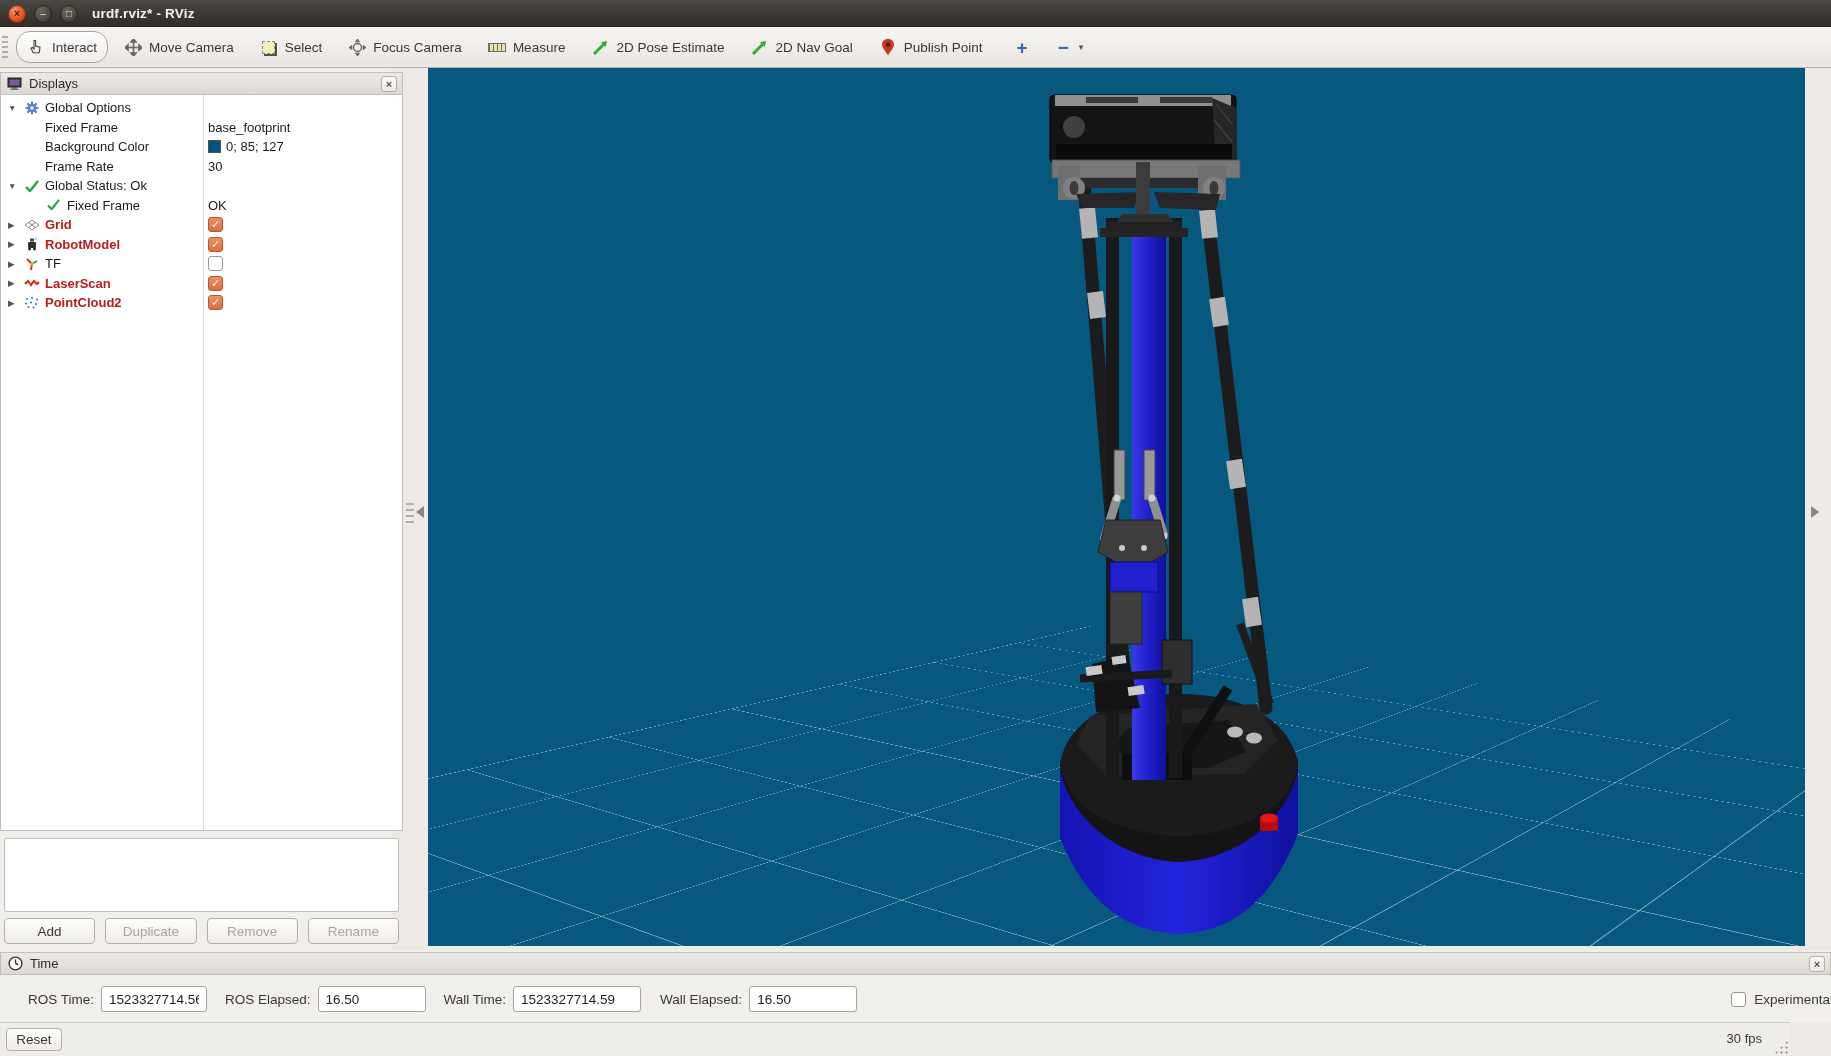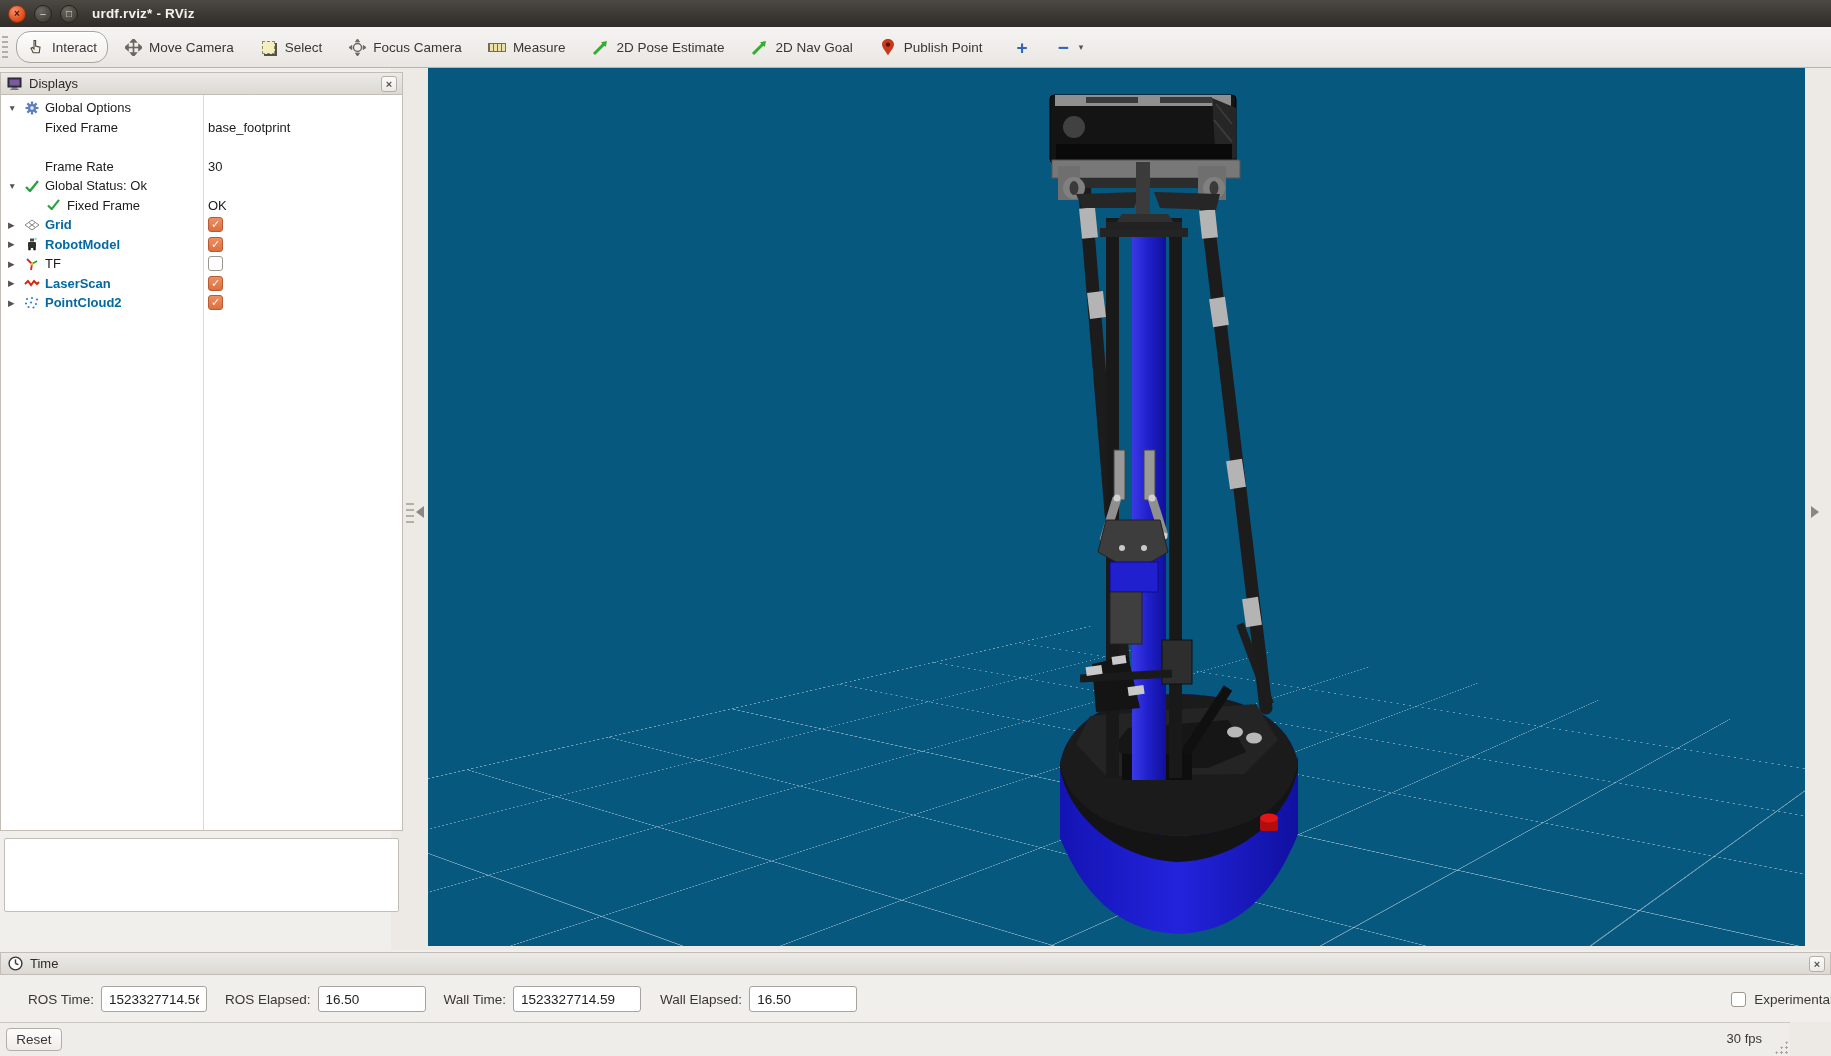--- a/index.html
+++ b/index.html
@@ -47,21 +47,21 @@
   .tree-divider { position:absolute; left:202px; top:0; width:1px; height:100%; background:#dedbd6; }
   .trow { position:absolute; left:0; width:403px; height:19.5px; display:flex; align-items:center;
     font-size:13px; color:#1d1b19; }
   .trow .arr { position:absolute; left:7px; width:10px; font-size:8.5px; color:#55524e; }
   .trow .ricon { position:absolute; left:22px; width:17px; height:16px; display:flex; align-items:center; justify-content:center; }
   .trow .lbl { position:absolute; left:44px; }
   .trow .lbl.prop { left:44px; }
   .trow .sub-icon { position:absolute; left:46px; width:16px; }
   .trow .lbl.indent2 { left:66px; }
   .trow .val { position:absolute; left:207px; display:flex; align-items:center; gap:5px; }
-  .blue-name { color:#0369a1; font-weight:bold; }
+  .blue-name { color:#b91c1c; font-weight:bold; }
   .swatch { width:13px; height:13px; background:#00557f; border:1px solid #55524e; display:inline-block; }
   .cbx { width:15px; height:15px; border-radius:3px; border:1px solid #9b978f; background:#fff;
     display:inline-flex; align-items:center; justify-content:center; font-size:11px; color:#fff; }
   .cbx[data-checked="true"] { background:linear-gradient(#ec9065,#dd6f3e); border:1px solid #b65a32; }
   .cbx[data-checked="true"]::after { content:"✓"; font-weight:bold; }
   .descbox { position:absolute; left:4px; top:770px; width:395px; height:74px; background:#fff;
     border:1px solid #c2beb7; border-radius:2px; }
   .dbuttons { position:absolute; left:4px; top:850px; width:395px; height:28px; display:flex; gap:10px; }
   .btn { flex:1; height:26px; border:1px solid #b3afa8; border-radius:4px;
     background:linear-gradient(#fdfdfc,#efede9); font-size:13.5px; color:#3a3733;
@@ -242,20 +242,27 @@
           </svg>
       </span>
       <span class="lbl">Global Options</span>
     </div>
 
     <div class="trow" style="top:22.5px;">
       <span class="lbl prop">Fixed Frame</span>
       <span class="val">base_footprint</span>
     </div>
 
+    <div class="trow" style="top:42px;">
+      <span class="lbl prop">Background Color</span>
+      <span class="val">
+        <span class="swatch"></span>
+        <span>0; 85; 127</span>
+      </span>
+    </div>
 
     <div class="trow" style="top:61.5px;">
       <span class="lbl prop">Frame Rate</span>
       <span class="val">30</span>
     </div>
 
     <div class="trow" style="top:81px;">
       <span class="arr">▼</span>
       <span class="ricon">
         <svg width="14" height="12" viewBox="0 0 14 12">
@@ -351,20 +358,26 @@
       </span>
       <span class="lbl blue-name">PointCloud2</span>
       <span class="val">
           <span class="cbx" data-checked="true"></span>
         </span>
     </div>
   </div>
 
   <div class="descbox"></div>
 
+  <div class="dbuttons">
+    <div class="btn">Add</div>
+    <div class="btn disabled">Duplicate</div>
+    <div class="btn disabled">Remove</div>
+    <div class="btn disabled">Rename</div>
+  </div>
 </div>
 
 <div class="vsplit" style="left:403px;">
   <div class="dots"></div>
   <div class="tri-left"></div>
 </div>
 <div class="vsplit" style="left:1805px; width:26px;">
   <div class="tri-right"></div>
 </div>
 

